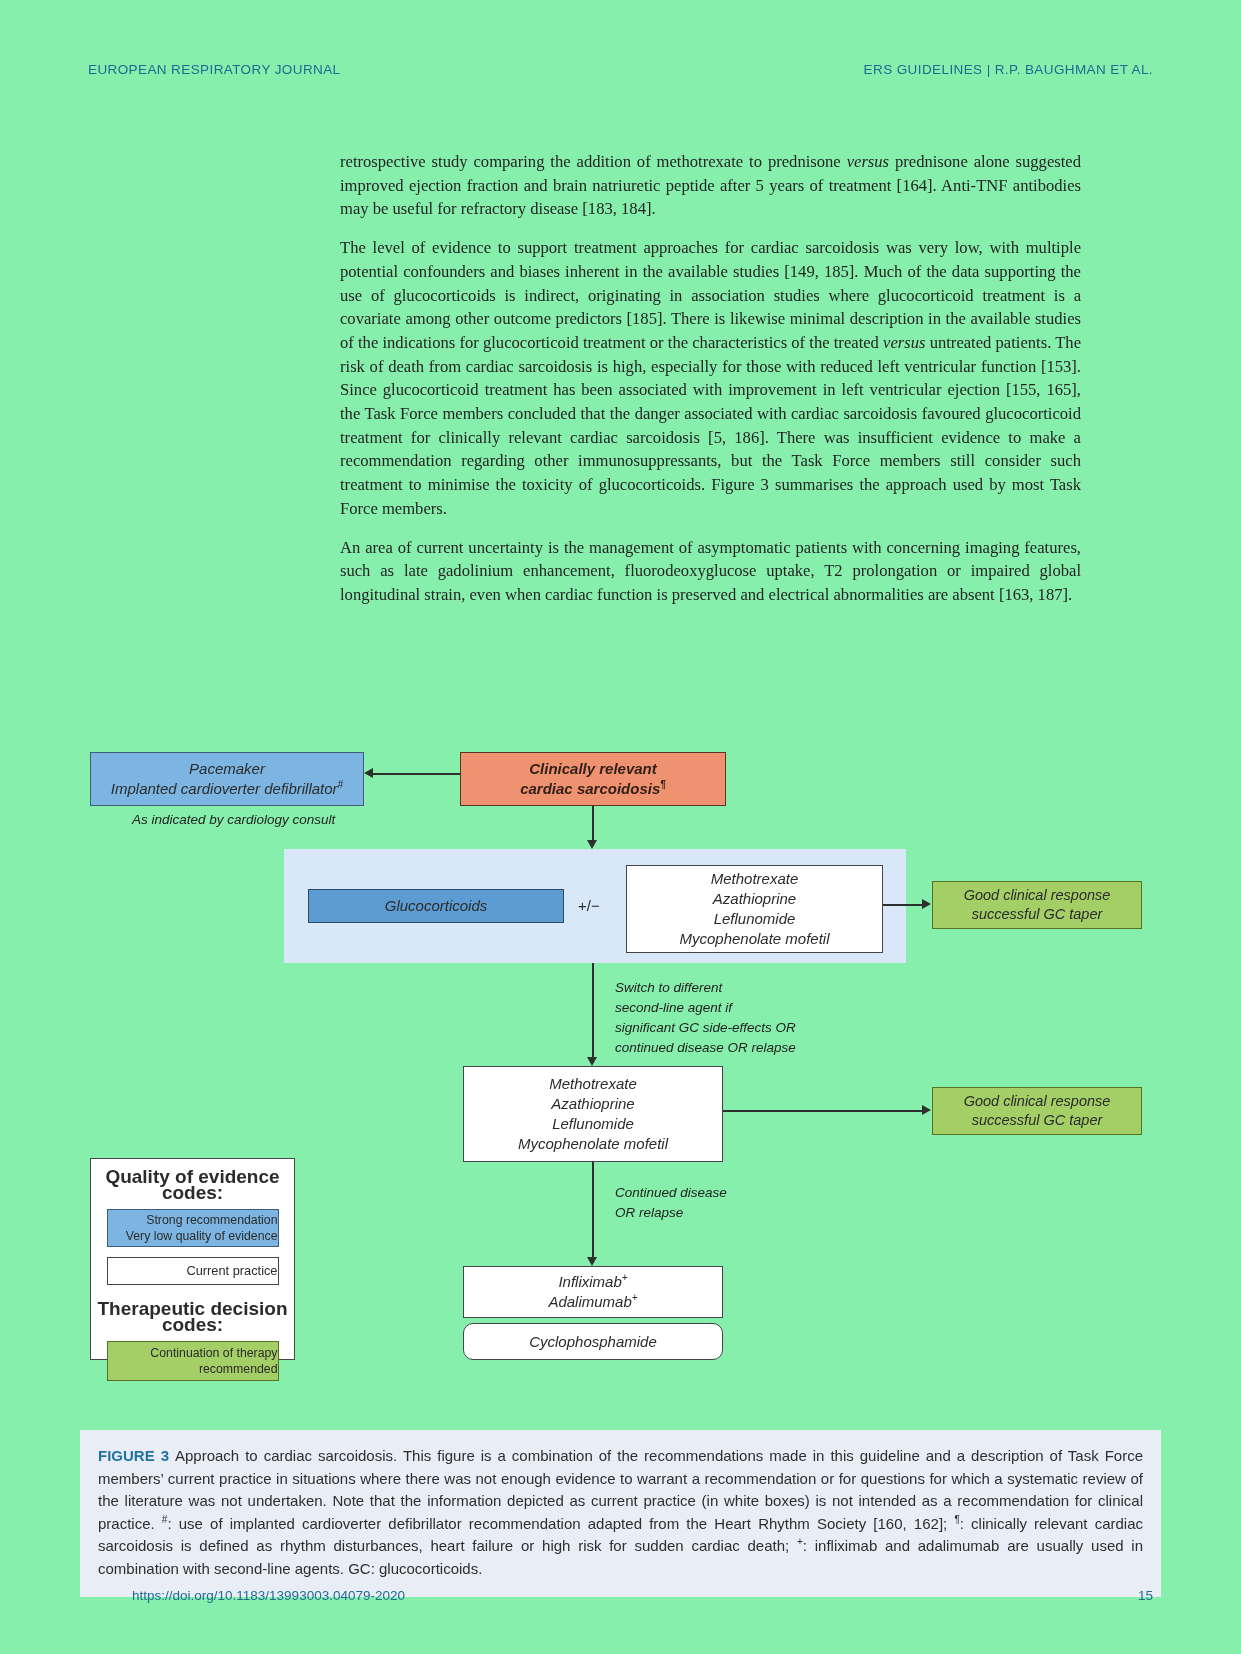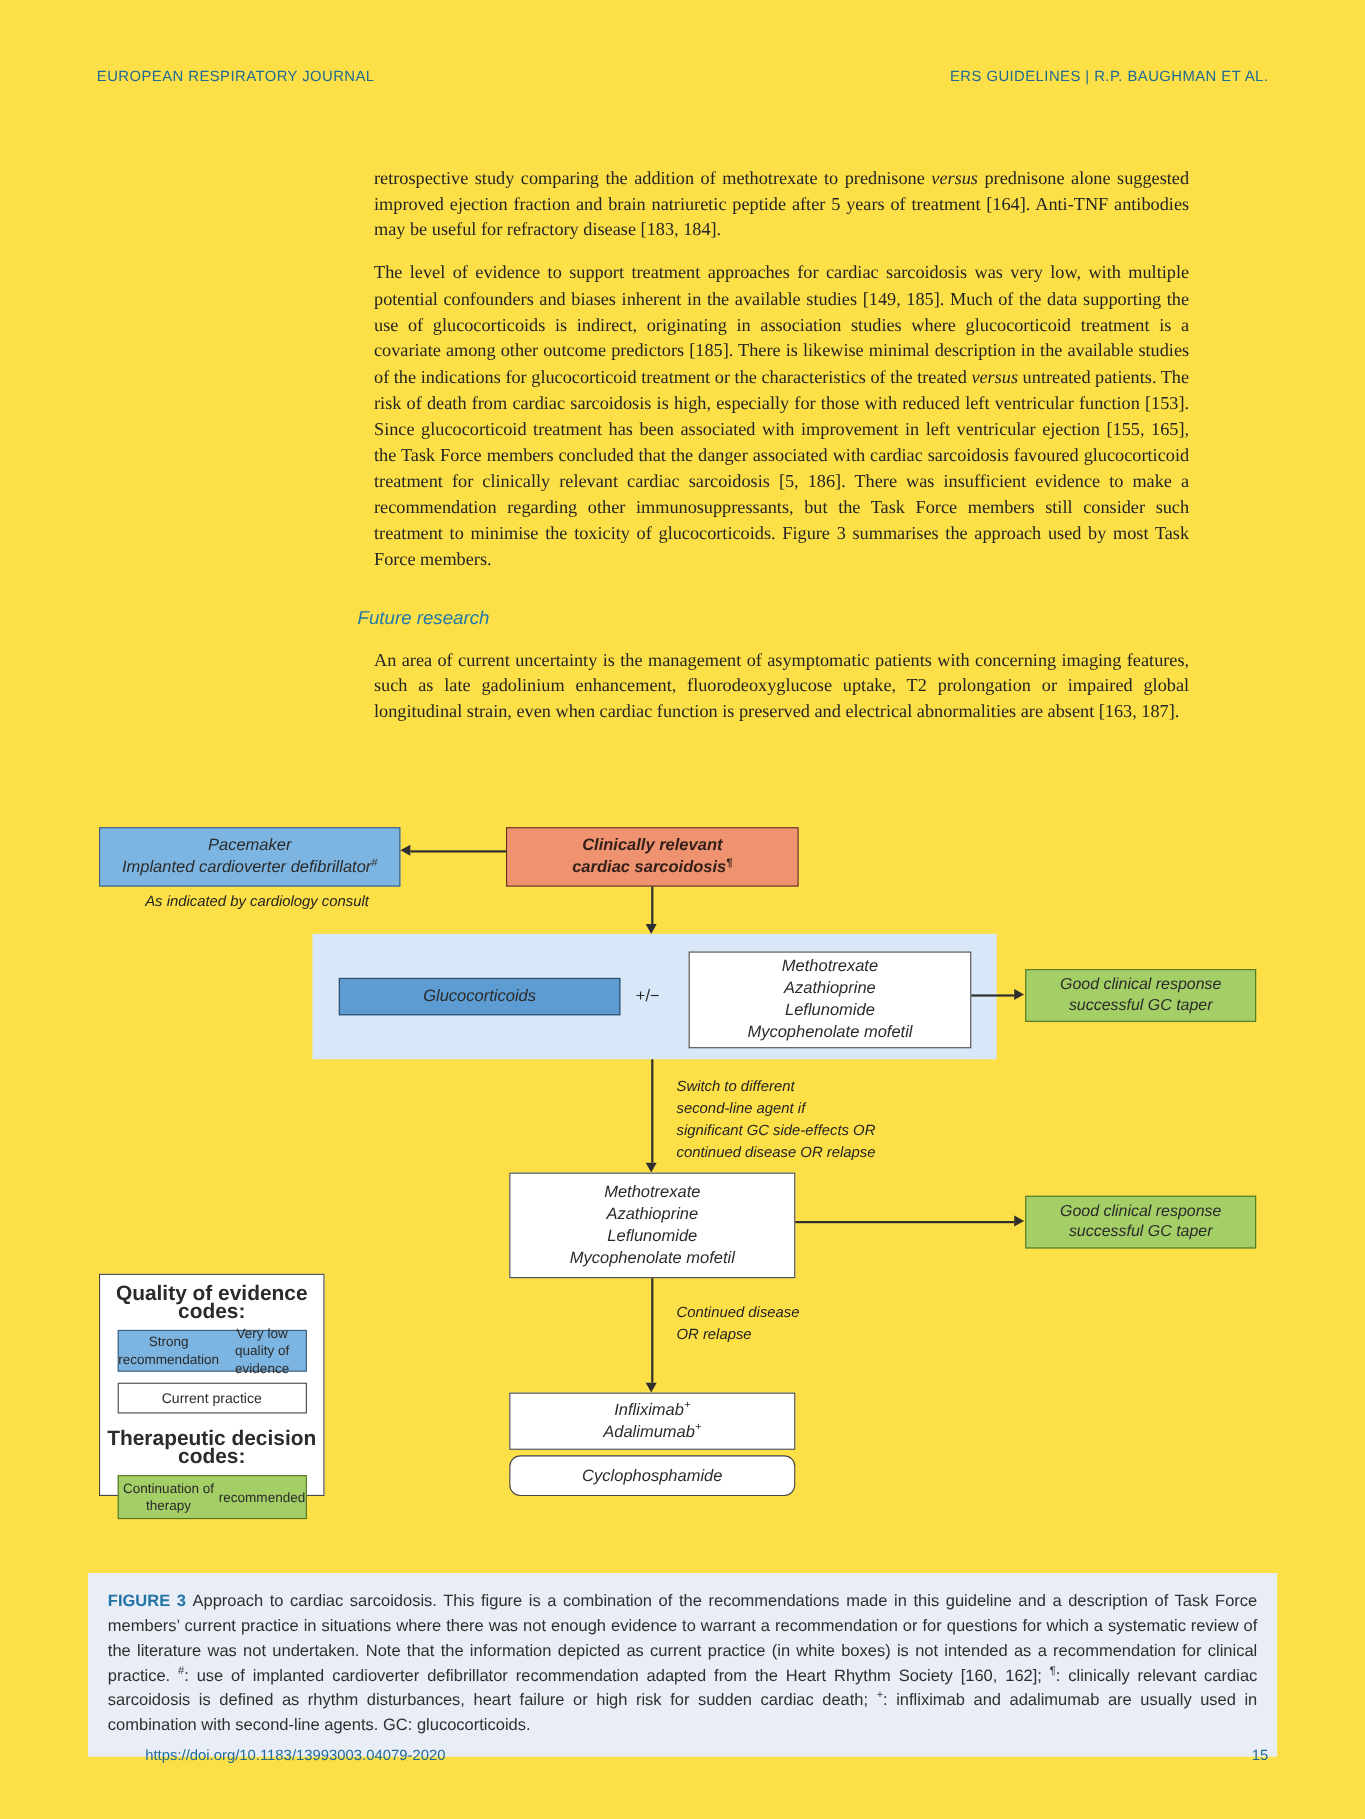--- a/index.html
+++ b/index.html
@@ -1,17 +1,17 @@
 <!DOCTYPE html>
 <html><head>
 <meta charset="utf-8">
 <title>ERJ page 15</title>
 <style>
   html,body{margin:0;padding:0;background:#fff;}
-  .page{position:relative;width:1241px;height:1654px;background:#fde047;overflow:hidden;
+  .page{position:relative;width:1241px;height:1654px;background:#86efac;overflow:hidden;
         font-family:"Liberation Sans",sans-serif;color:#2b2b2b;}
   
   .hdr{position:absolute;top:62px;font-size:13.5px;letter-spacing:.4px;color:#1f6a93;}
   .hdr-left{left:88px;}
   .hdr-right{right:88px;}
   .ftr{position:absolute;top:1588px;font-size:13.5px;color:#1f6a93;text-decoration:none;}
   .ftr-left{left:88px;padding-left:44px;}
   .ftr-right{right:88px;}
   
   .bodycol{position:absolute;left:325px;top:135px;width:771px;
@@ -37,21 +37,21 @@
   .vline{position:absolute;width:1.6px;background:#2f2f2f;}
   .tri{position:absolute;width:0;height:0;}
   .tri-left{border-top:5.5px solid transparent;border-bottom:5.5px solid transparent;border-right:9.5px solid #2f2f2f;}
   .tri-right{border-top:5.5px solid transparent;border-bottom:5.5px solid transparent;border-left:9.5px solid #2f2f2f;}
   .tri-down{border-left:5.5px solid transparent;border-right:5.5px solid transparent;border-top:9.5px solid #2f2f2f;}
   
   .legend{position:absolute;left:90px;top:1158px;width:205px;height:202px;box-sizing:border-box;
           border:1.6px solid #474747;background:#fff;}
   .lg-title{margin:10px 4px 0;text-align:center;font-weight:bold;font-size:19px;line-height:16px;}
   .lg-box{box-sizing:border-box;border:1.4px solid #454545;width:172px;margin:8px auto 0;
-          display:flex;flex-direction:row;justify-content:center;align-items:center;
+          display:flex;flex-direction:column;justify-content:center;align-items:flex-end;
           text-align:center;font-size:12.3px;line-height:16px;}
   .lg-blue{background:#7cb5e1;border-color:#3f5d77;height:38px;}
   .lg-white{background:#fff;height:28px;margin-top:10px;font-size:12.8px;}
   .lg-green{background:#a4ce66;border-color:#55731f;height:40px;}
   .lg-title2{margin-top:16px;}
   
   .caption{position:absolute;left:80px;top:1430px;width:1081px;box-sizing:border-box;
            padding:15px 18px 16px;background:#e9edf6;font-size:15px;line-height:22.6px;
            text-align:justify;color:#2e2e2e;}
   .caption .figlabel{font-weight:bold;color:#2173a5;margin-right:6px;}
@@ -60,21 +60,20 @@
 <body>
 
 <div class="page">
 
   <div class="hdr hdr-left">EUROPEAN RESPIRATORY JOURNAL</div>
   <div class="hdr hdr-right">ERS GUIDELINES | R.P. BAUGHMAN ET AL.</div>
 
   <div class="bodycol">
     <p><span>retrospective study comparing the addition of methotrexate to prednisone </span><i>versus</i><span> prednisone alone suggested improved ejection fraction and brain natriuretic peptide after 5 years of treatment [164]. Anti-TNF antibodies may be useful for refractory disease [183, 184].</span></p>
     <p><span>The level of evidence to support treatment approaches for cardiac sarcoidosis was very low, with multiple potential confounders and biases inherent in the available studies [149, 185]. Much of the data supporting the use of glucocorticoids is indirect, originating in association studies where glucocorticoid treatment is a covariate among other outcome predictors [185]. There is likewise minimal description in the available studies of the indications for glucocorticoid treatment or the characteristics of the treated </span><i>versus</i><span> untreated patients. The risk of death from cardiac sarcoidosis is high, especially for those with reduced left ventricular function [153]. Since glucocorticoid treatment has been associated with improvement in left ventricular ejection [155, 165], the Task Force members concluded that the danger associated with cardiac sarcoidosis favoured glucocorticoid treatment for clinically relevant cardiac sarcoidosis [5, 186]. There was insufficient evidence to make a recommendation regarding other immunosuppressants, but the Task Force members still consider such treatment to minimise the toxicity of glucocorticoids. Figure 3 summarises the approach used by most Task Force members.</span></p>
-    <h3 class="sect">Future research</h3>
     <p>An area of current uncertainty is the management of asymptomatic patients with concerning imaging features, such as late gadolinium enhancement, fluorodeoxyglucose uptake, T2 prolongation or impaired global longitudinal strain, even when cardiac function is preserved and electrical abnormalities are absent [163, 187].</p>
   </div>
 
   <div>
 
     <div class="fbox blue1" style="left:90px;top:752px;width:274px;height:54px;">
       <div>Pacemaker</div>
       <div><span>Implanted cardioverter defibrillator</span><sup>#</sup></div>
     </div>
 

